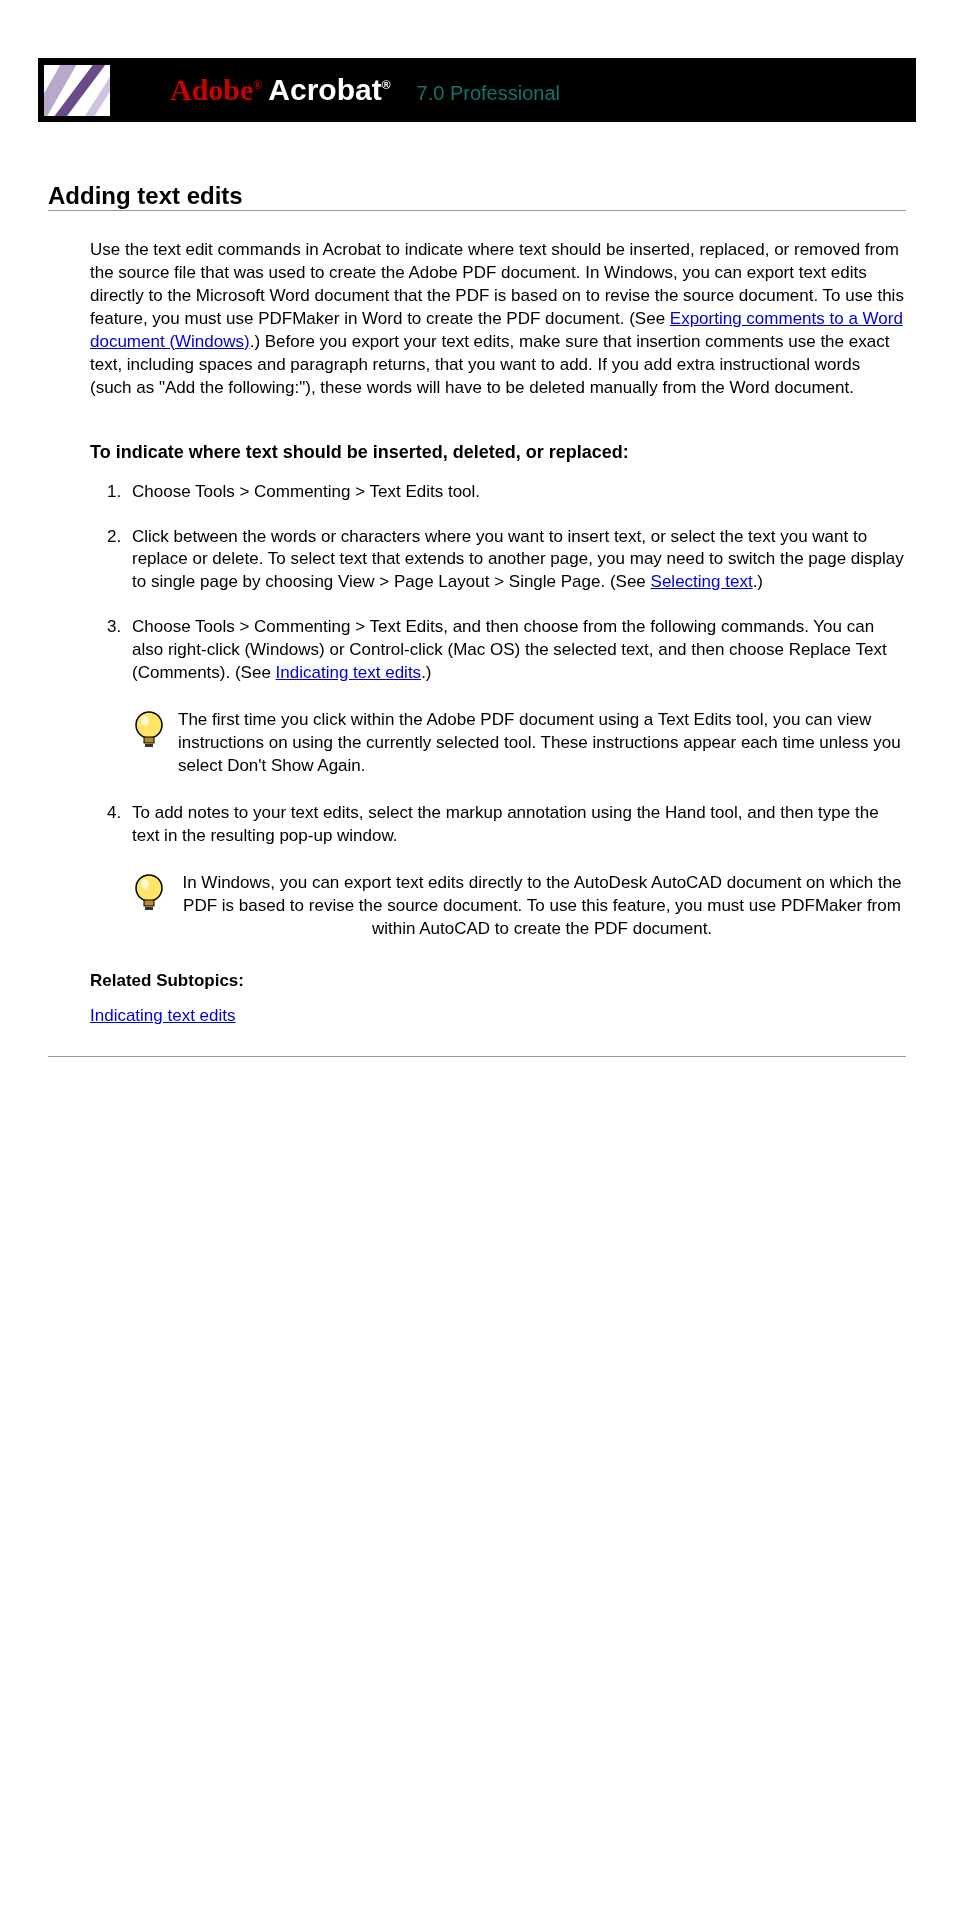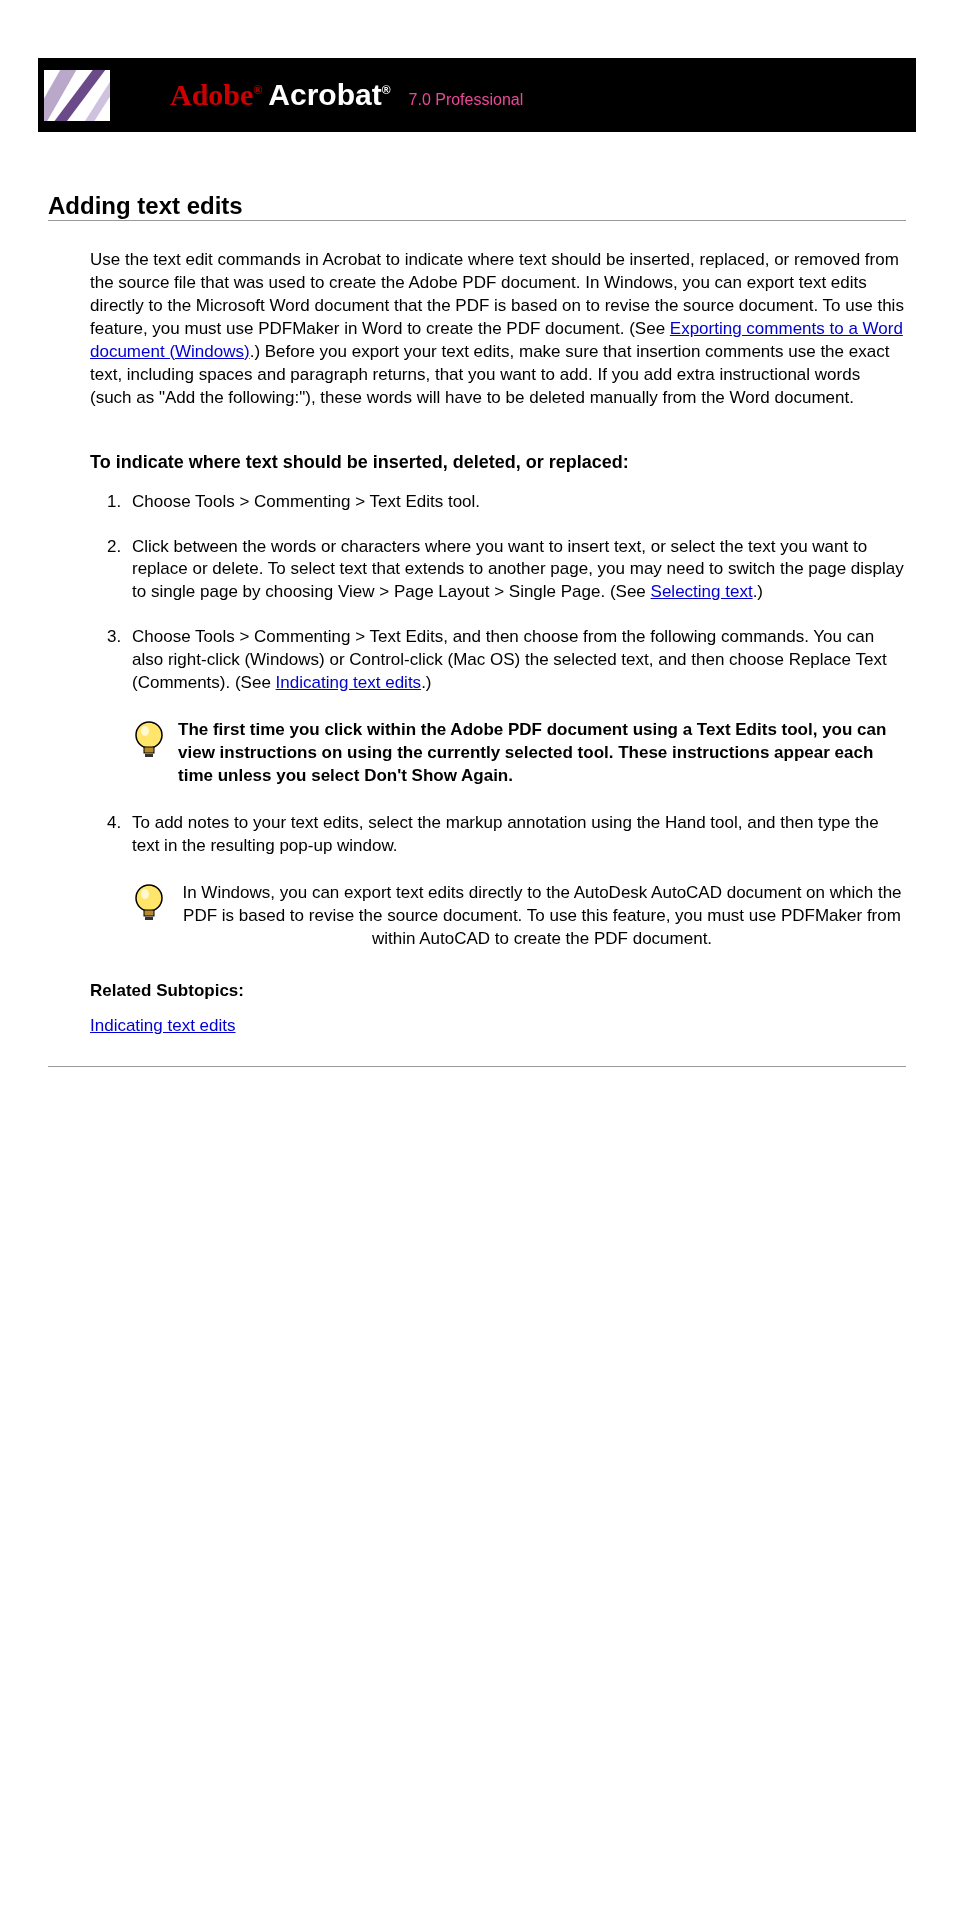--- a/index.html
+++ b/index.html
@@ -1,20 +1,20 @@
 <!DOCTYPE html>
 <html><head>
 <meta charset="utf-8">
 <style>
   * { box-sizing: border-box; margin: 0; padding: 0; }
   html, body { width: 954px; background: #fff; font-family: Arial, Helvetica, sans-serif; color: #000; }
   .page { width: 954px; min-height: 1918px; padding: 0; position: relative; }
   .banner {
     margin: 58px 38px 0 38px;
-    height: 74px;
+    height: 64px;
     background: #000;
     display: flex;
     align-items: center;
     position: relative;
   }
   .banner-logo {
     width: 66px; height: 51px;
     background: #fff;
     margin-left: 6px;
     position: relative;
@@ -34,23 +34,23 @@
     color: #c00;
   }
   .banner-acrobat {
     font-family: Arial, sans-serif;
     font-weight: bold;
     font-size: 30px;
     color: #fff;
   }
   .banner-version {
     font-family: Arial, sans-serif;
-    font-size: 16px;
-    color: #ec4899;
-    margin-left: 12px;
+    font-size: 20px;
+    color: #0f766e;
+    margin-left: 20px;
   }
   .reg { font-size: 12px; vertical-align: super; }
   .content { margin: 60px 48px 0 48px; }
   h1.title {
     font-size: 24px;
     font-weight: bold;
   }
   hr.sep { border: none; border-top: 1px solid #999; margin: 0 0 28px 0; }
   hr.sep-bottom { border: none; border-top: 1px solid #999; margin: 28px 0 0 0; }
   p.body {
@@ -142,21 +142,21 @@
 
     <h2 class="subhead">To indicate where text should be inserted, deleted, or replaced:</h2>
 
     <ol class="steps">
       <li>Choose Tools &gt; Commenting &gt; Text Edits tool.</li>
       <li>
         <span>Click between the words or characters where you want to insert text, or select the text you want to replace or delete. To select text that extends to another page, you may need to switch the page display to single page by choosing View &gt; Page Layout &gt; Single Page. (See </span><a class="link">Selecting text</a><span>.)</span>
       </li>
       <li>
         <span>Choose Tools &gt; Commenting &gt; Text Edits, and then choose from the following commands. You can also right-click (Windows) or Control-click (Mac OS) the selected text, and then choose Replace Text (Comments). (See </span><a class="link">Indicating text edits</a><span>.)</span>
-        <div class="tip-row" style="margin-left:0;font-weight:bold;">
+        <div class="tip-row" style="margin-left:0;">
           <div class="tip-icon">
             <svg width="34" height="44" viewBox="0 0 34 44">
               <ellipse cx="17" cy="16" rx="13" ry="13" fill="#ffe66b" stroke="#000" stroke-width="1.5"></ellipse>
               <ellipse cx="13" cy="12" rx="4" ry="5" fill="#fff8d0"></ellipse>
               <rect x="12" y="28" width="10" height="6" fill="#b88a2a" stroke="#000" stroke-width="1"></rect>
               <rect x="13" y="35" width="8" height="3" fill="#333"></rect>
             </svg>
           </div>
           <div class="tip-text">The first time you click within the Adobe PDF document using a Text Edits tool, you can view instructions on using the currently selected tool. These instructions appear each time unless you select Don't Show Again.</div>
         </div>

